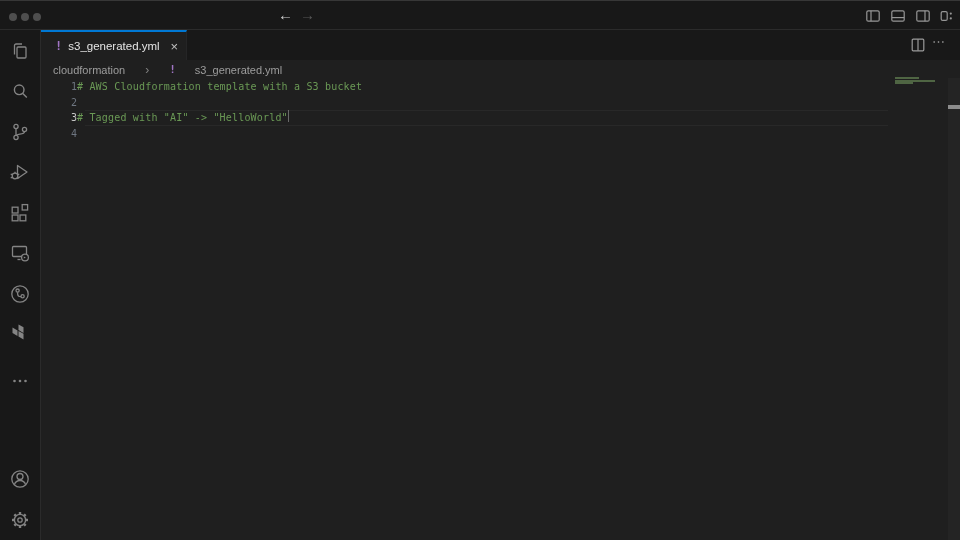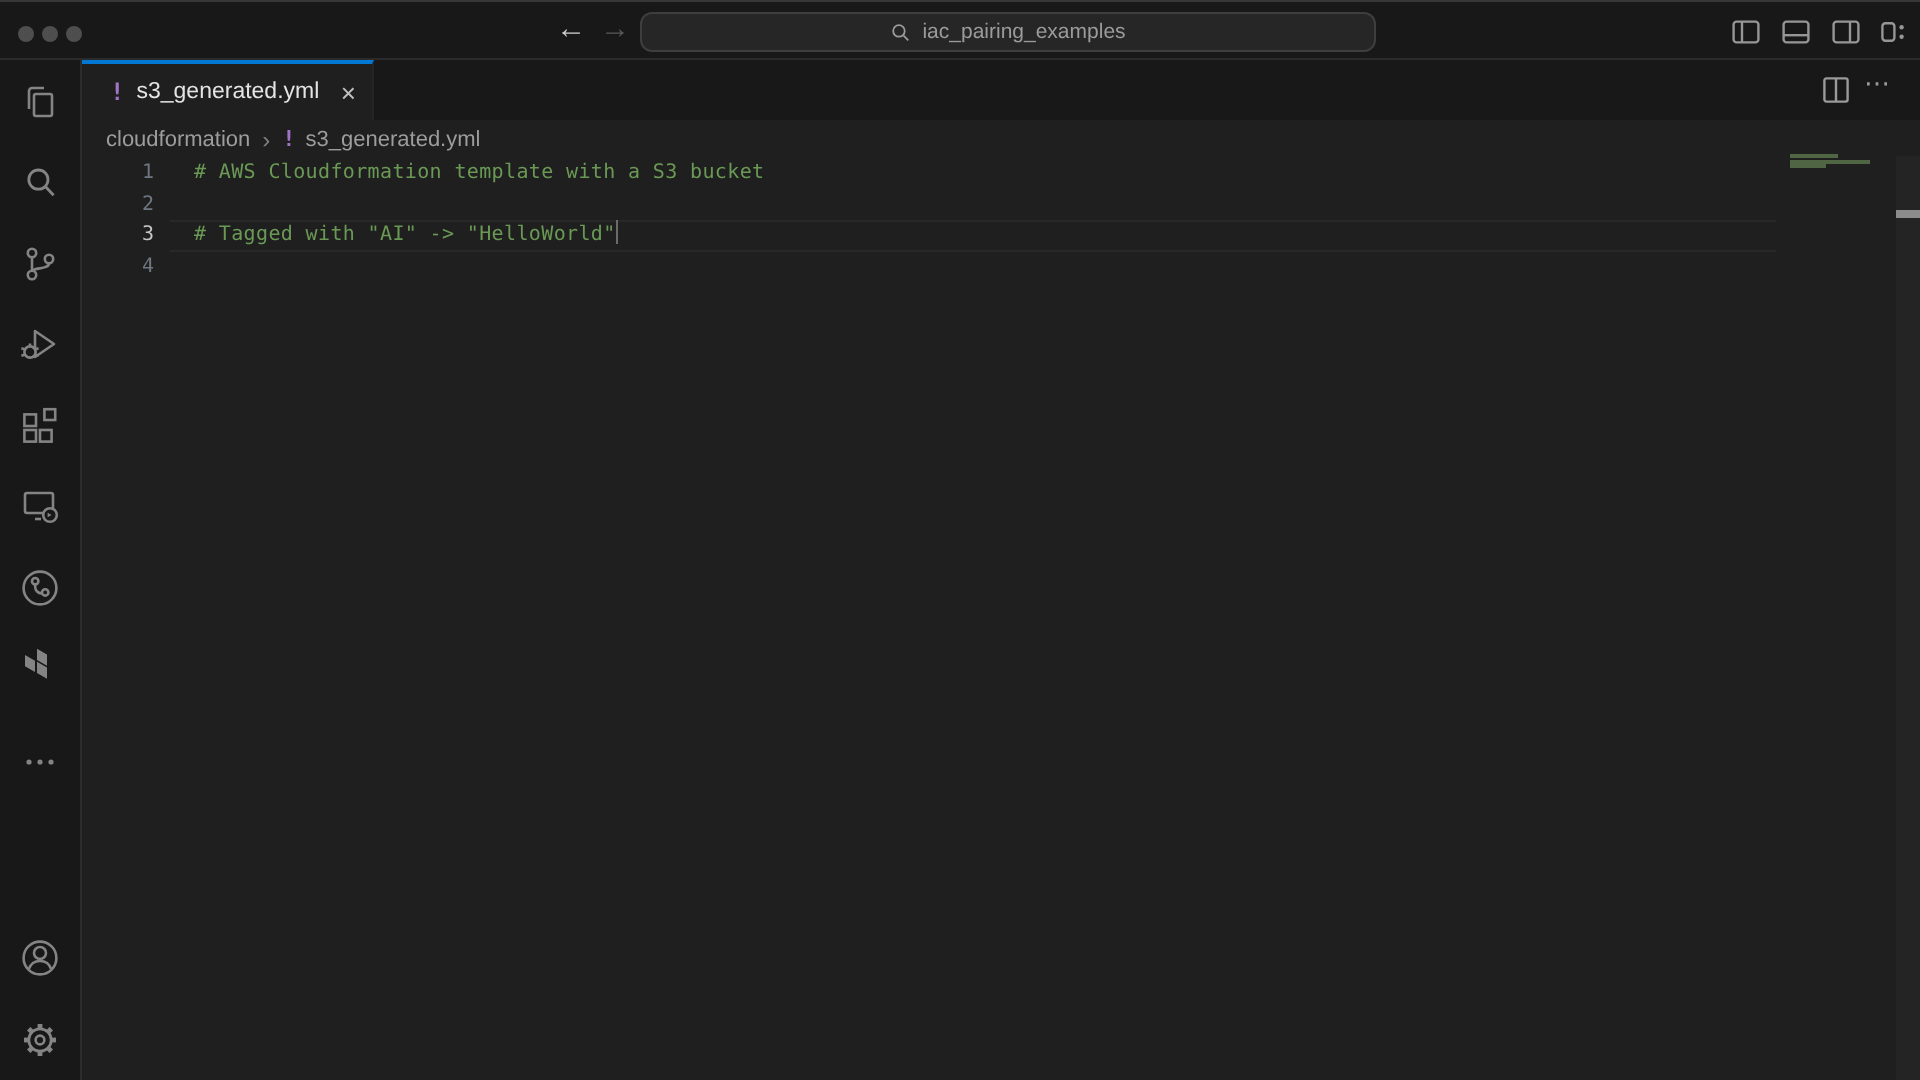--- a/index.html
+++ b/index.html
@@ -29,57 +29,50 @@
     border-top:2px solid #0078d4; border-right:1px solid #252526;
     display:flex; align-items:center; padding:0 8px 0 14px; gap:6px; }
   .tab-label { color:#e4e4e4; font-size:11.5px; white-space:nowrap; }
   .yml-ico { color:#a074c4; font-weight:bold; font-size:12px; font-family:"DejaVu Sans Mono", monospace; }
   .tab-close { margin-left:auto; color:#c0c0c0; font-size:13px; line-height:13px; }
   .ed-act { position:absolute; top:7px; width:16px; height:16px; color:#9a9a9a; }
   .ed-act svg { width:16px; height:16px; display:block; }
   .ed-dots { position:absolute; top:4px; color:#9a9a9a; font-size:13px; letter-spacing:1px; }
 
   .breadcrumb { position:absolute; left:0; top:30px; right:0; height:19px;
-    display:flex; align-items:center; padding-left:12px; gap:5px;
+    display:flex; align-items:center; padding-left:12px; gap:19px;
     color:#9d9d9d; font-size:11px; }
   .breadcrumb .chev { font-size:12px; color:#818181; margin:0 1px; }
   .breadcrumb .yml-ico { font-size:11px; }
 
   .code { position:absolute; left:0; top:49px; right:13px; bottom:0;
     font-family:"DejaVu Sans Mono", monospace; font-size:10px; }
   .row { position:relative; display:flex; height:15.5px; line-height:15.5px; }
   .ln { width:36px; text-align:right; color:#6e7681; flex:none; }
-  .lt { margin-left:20px; color:#6a9955; white-space:pre; letter-spacing:0.18px; }
+  .lt { color:#6a9955; white-space:pre; letter-spacing:0.18px; }
   .row.active .ln { color:#c6c6c6; }
   .row.active::before { content:''; position:absolute; left:44px; right:59px; top:0; bottom:0;
     border-top:1px solid rgba(255,255,255,0.045); border-bottom:1px solid rgba(255,255,255,0.045); }
   .cursor { display:inline-block; width:1.5px; height:12px; background:#a8a8a8; opacity:.55;
     vertical-align:-2px; }
 
   .minimap { position:absolute; left:854px; top:47px; width:55px; height:16px; }
   .mm-mark { position:absolute; left:0; height:2px; background:rgba(118,158,96,0.55); }
   .ruler { position:absolute; left:907px; width:12px; top:48px; bottom:0; background:#242424; }
   .ruler-mark { position:absolute; left:0; right:0; top:27px; height:4px; background:#8c8c8c; }
 </style>
 </head>
 <body>
 
 <div class="titlebar">
   <span class="dot" style="left:9px"></span>
   <span class="dot" style="left:21px"></span>
   <span class="dot" style="left:33px"></span>
   <span class="nav-arrow" style="left:278px">←</span>
   <span class="nav-arrow dis" style="left:300px">→</span>
-  <div class="cc">
-    <svg width="11" height="11" viewBox="0 0 16 16">
-        <circle cx="6.5" cy="6.5" r="4.2" fill="none" stroke="#9b9b9b" stroke-width="1.3"></circle>
-        <path d="M9.7 9.7l3.6 3.6" stroke="#9b9b9b" stroke-width="1.3"></path>
-      </svg>
-    <span>iac_pairing_examples</span>
-  </div>
   <span class="tb-ico" style="left:865px">
     <svg viewBox="0 0 16 16" fill="none" stroke="currentColor" stroke-width="1.2">
         <rect x="1.8" y="2.8" width="12.4" height="10.4" rx="1.5"></rect>
         <path d="M6 2.8v10.4"></path>
       </svg>
   </span>
   <span class="tb-ico" style="left:890px">
     <svg viewBox="0 0 16 16" fill="none" stroke="currentColor" stroke-width="1.2">
         <rect x="1.8" y="2.8" width="12.4" height="10.4" rx="1.5"></rect>
         <path d="M1.8 9.6h12.4"></path>

